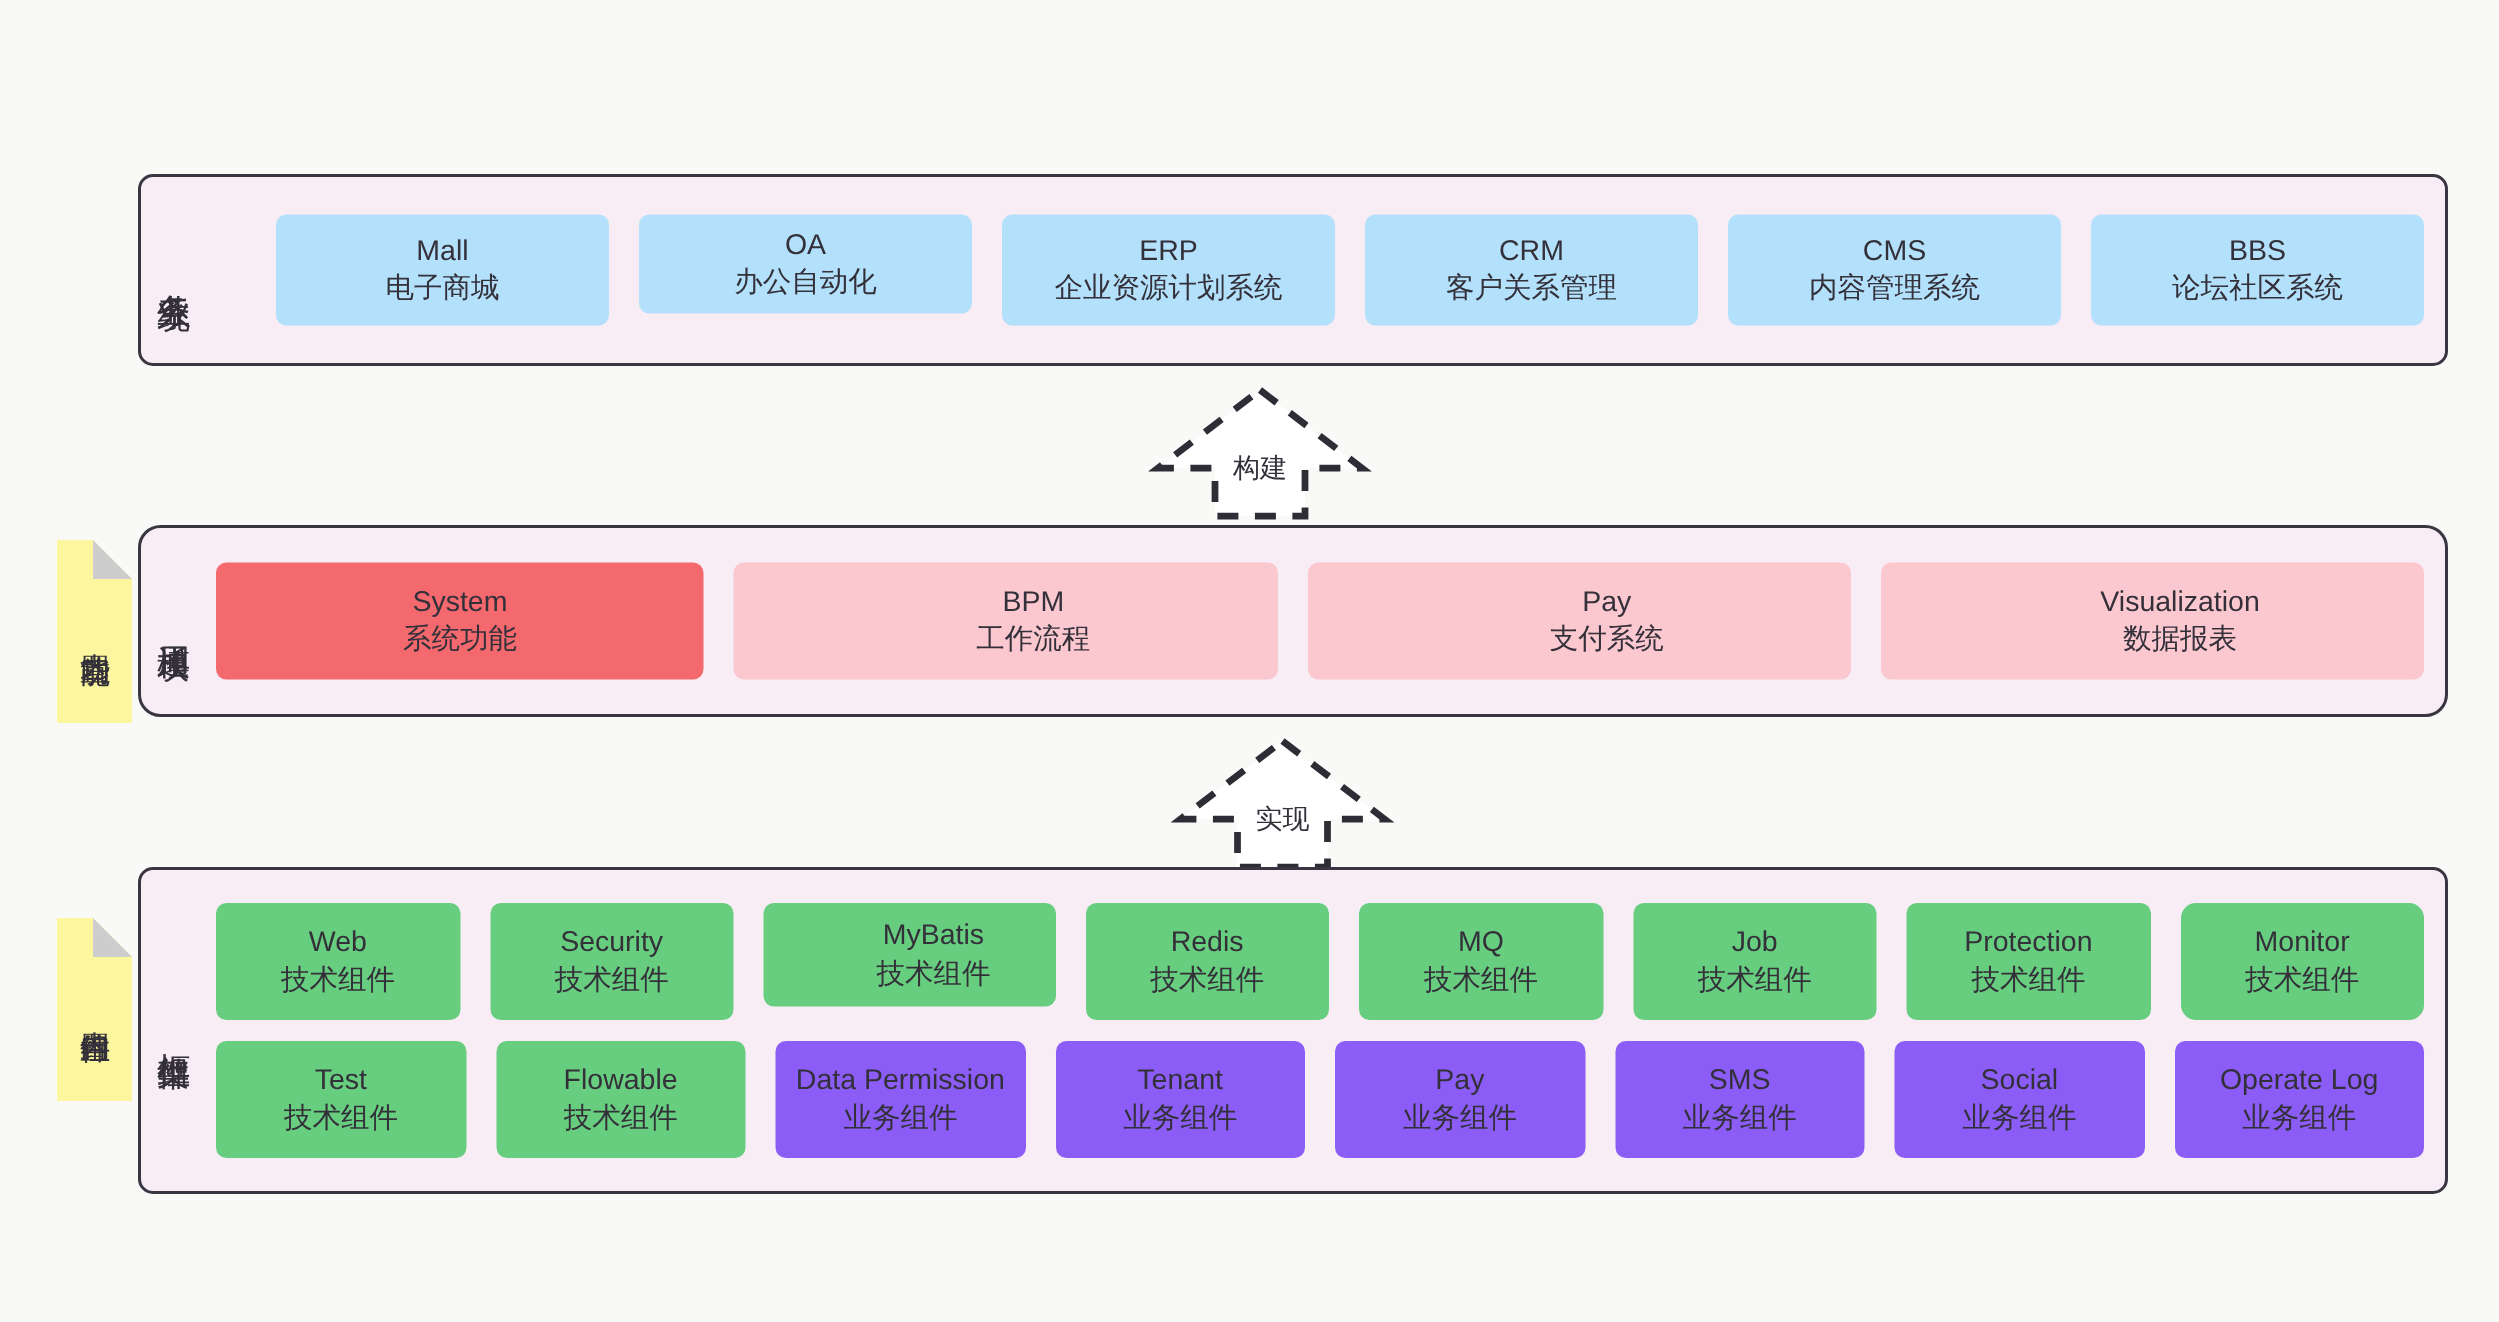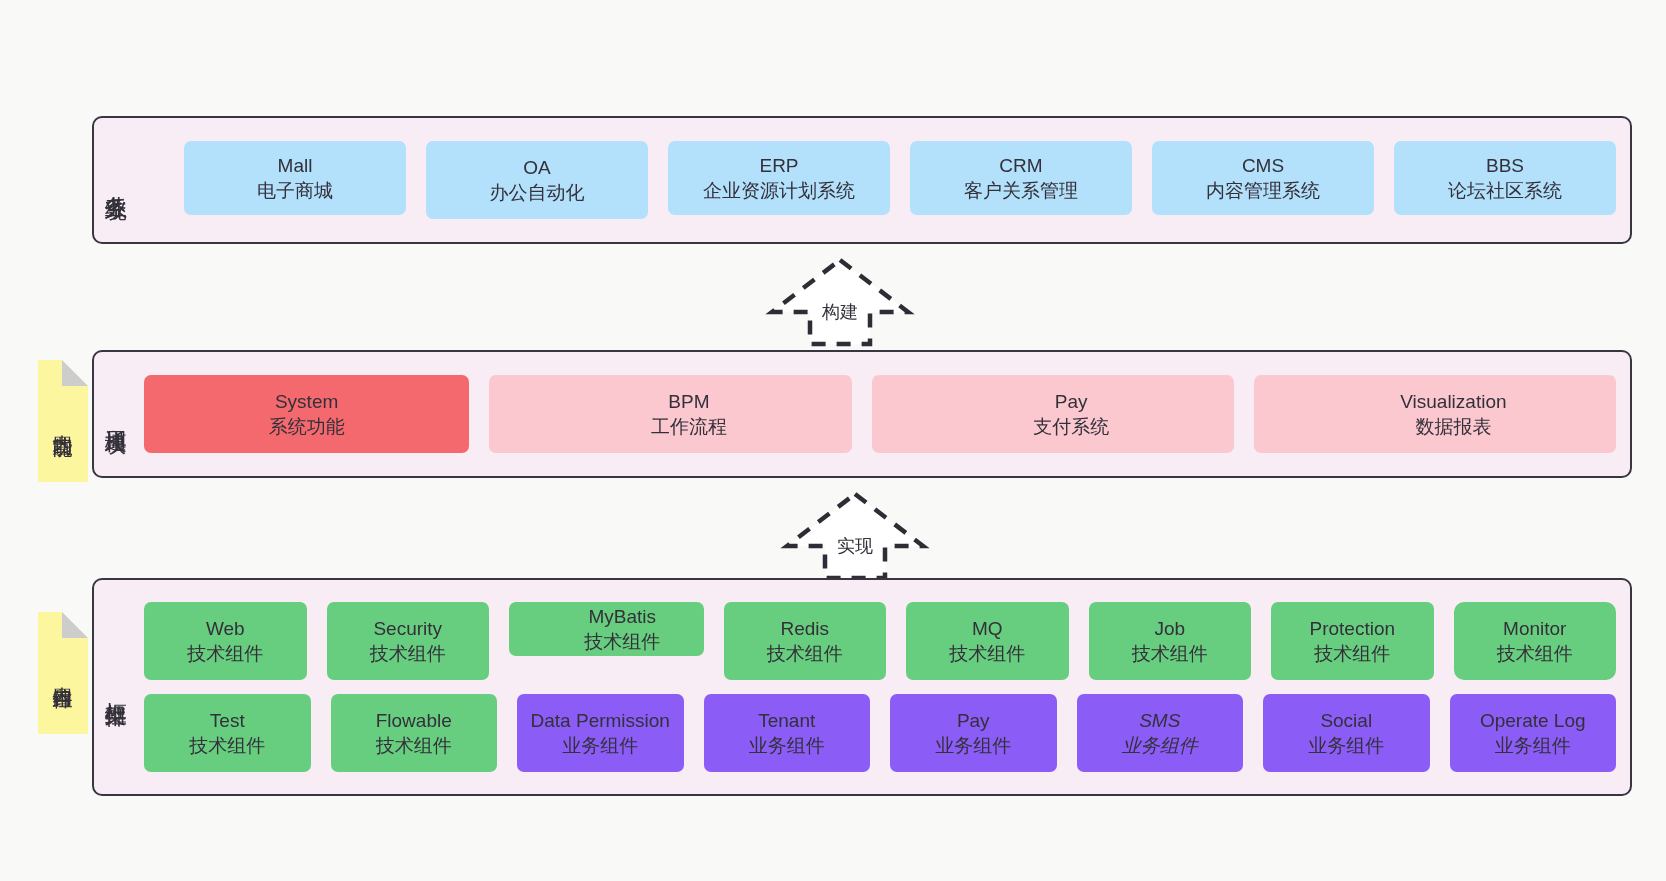--- a/index.html
+++ b/index.html
@@ -138,21 +138,21 @@
 <body>
 
 <div class="layer" style="left:92px; top:116px; width:1540px; height:128px;gap:40px;">
   <div class="layer-title">业务系统</div>
   <div class="cards">
     <div class="card-row">
       <div class="card c-blue" style="height:74px;">
         <span class="en">Mall</span>
         <span class="cn">电子商城</span>
       </div>
-      <div class="card c-blue" style="height:78px;">
+      <div class="card c-blue" style="height:66px;">
         <span class="en">OA</span>
         <span class="cn">办公自动化</span>
       </div>
       <div class="card c-blue" style="height:74px;">
         <span class="en">ERP</span>
         <span class="cn">企业资源计划系统</span>
       </div>
       <div class="card c-blue" style="height:74px;">
         <span class="en">CRM</span>
         <span class="cn">客户关系管理</span>
@@ -175,21 +175,21 @@
   </svg>
   <div class="arrow-label">构建</div>
 </div>
 
 <div class="sticky" style="left:38px; top:360px; width:50px; height:122px;">
   <div class="fold-mask"></div>
   <div class="fold"></div>
   <span>内置功能</span>
 </div>
 
-<div class="layer" style="left:92px; top:350px; width:1540px; height:128px;">
+<div class="layer" style="left:92px; top:350px; width:1540px; height:128px;border-radius:15px;">
   <div class="layer-title">通用模块</div>
   <div class="cards">
     <div class="card-row">
       <div class="card c-red" style="height:78px;">
         <span class="en">System</span>
         <span class="cn">系统功能</span>
       </div>
       <div class="card c-pink" style="height:78px;">
         <span class="en">BPM</span>
         <span class="cn">工作流程</span>
@@ -224,21 +224,21 @@
   <div class="cards">
     <div class="card-row">
       <div class="card c-green" style="height:78px;">
         <span class="en">Web</span>
         <span class="cn">技术组件</span>
       </div>
       <div class="card c-green" style="height:78px;">
         <span class="en">Security</span>
         <span class="cn">技术组件</span>
       </div>
-      <div class="card c-green" style="height:54px;padding-left:36px;">
+      <div class="card c-green" style="height:69px;padding-left:36px;">
         <span class="en">MyBatis</span>
         <span class="cn">技术组件</span>
       </div>
       <div class="card c-green" style="height:78px;">
         <span class="en">Redis</span>
         <span class="cn">技术组件</span>
       </div>
       <div class="card c-green" style="height:78px;justify-content:center;">
         <span class="en">MQ</span>
         <span class="cn">技术组件</span>
@@ -270,21 +270,21 @@
         <span class="cn">业务组件</span>
       </div>
       <div class="card c-green-light" style="height:78px;">
         <span class="en">Tenant</span>
         <span class="cn">业务组件</span>
       </div>
       <div class="card c-green-light" style="height:78px;">
         <span class="en">Pay</span>
         <span class="cn">业务组件</span>
       </div>
-      <div class="card c-green-light" style="height:78px;font-style:italic;">
+      <div class="card c-green-light" style="height:78px;">
         <span class="en">SMS</span>
         <span class="cn">业务组件</span>
       </div>
       <div class="card c-green-light" style="height:78px;">
         <span class="en">Social</span>
         <span class="cn">业务组件</span>
       </div>
       <div class="card c-green-light" style="height:78px;">
         <span class="en">Operate Log</span>
         <span class="cn">业务组件</span>

